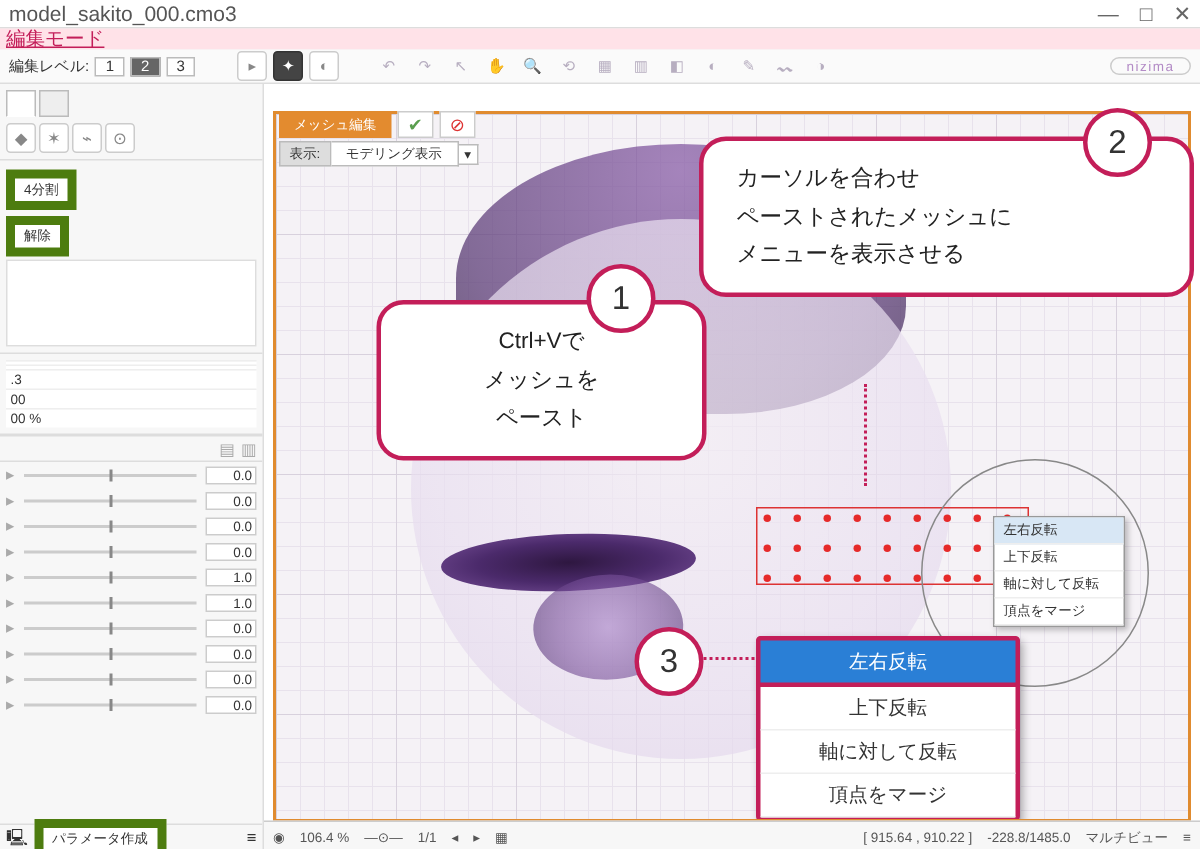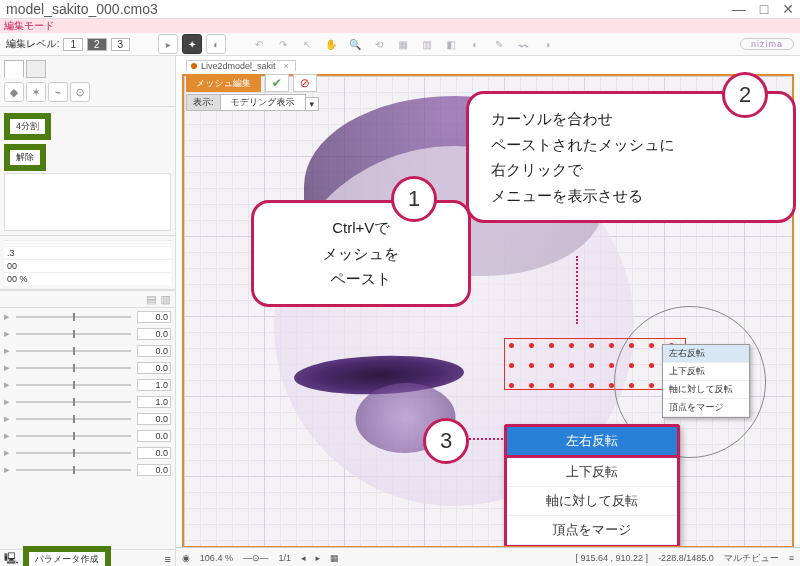--- a/index.html
+++ b/index.html
@@ -1,19 +1,19 @@
 <!DOCTYPE html>
 <html><head>
 <meta charset="utf-8">
 <style>
   html,body{margin:0;padding:0;font-family:"Meiryo","Yu Gothic",sans-serif;font-size:11px;color:#333;background:#f5f5f5;}
   .app{width:800px;height:566px;position:relative;background:#f0f0f0;overflow:hidden;}
   .titlebar{height:18px;background:#fff;border-bottom:1px solid #ddd;display:flex;align-items:center;padding:0 6px;font-size:14px;color:#555;}
   .titlebar .winbtn{margin-left:auto;display:flex;gap:14px;color:#666;}
-  .modebar{height:14px;background:#ffe2e8;color:#c31e59;font-size:10px;padding:0 4px;display:flex;align-items:center;}
+  .modebar{height:14px;background:#ffe2e8;color:#c31e59;font-size:13px;padding:0 4px;display:flex;align-items:center;text-decoration:underline;}
   .toolbar{height:22px;background:#fafafa;border-bottom:1px solid #ddd;display:flex;align-items:center;gap:4px;padding:0 6px;font-size:10px;}
   .levelbox{display:inline-flex;align-items:center;gap:4px;}
   .levelbox .lv{border:1px solid #bbb;padding:0 6px;background:#fff;}
   .levelbox .lv.active{background:#666;color:#fff;}
   .toolbtn{width:18px;height:18px;border:1px solid #ccc;border-radius:3px;background:#fff;display:inline-flex;align-items:center;justify-content:center;color:#888;}
   .toolbtn.dark{background:#444;color:#fff;border-color:#333;}
   .topicons{margin-left:20px;display:flex;gap:6px;color:#b7aec0;}
   .topicons span{width:18px;height:18px;display:inline-flex;align-items:center;justify-content:center;}
   .brand{margin-left:auto;border:1px solid #ccc;border-radius:10px;padding:0 10px;font-size:9px;color:#b38bc6;letter-spacing:1px;}
   
@@ -38,21 +38,21 @@
   .canvaswrap{flex:1;position:relative;background:#fff;}
   .filetab{position:absolute;left:10px;top:0;display:flex;align-items:center;height:18px;z-index:3;}
   .filetab .tab{background:#fff;border:1px solid #ccc;border-bottom:none;display:flex;align-items:center;padding:0 6px 0 4px;font-size:9px;color:#555;gap:4px;}
   .filetab .dot{width:6px;height:6px;border-radius:50%;background:#d46a00;}
   .filetab .close{margin-left:4px;color:#999;}
   .meshbar{position:absolute;left:10px;top:18px;z-index:3;display:flex;gap:4px;align-items:center;}
   .meshbar .orange{background:#e38b2f;color:#fff;font-size:9px;padding:2px 10px;}
   .meshbar .mk{width:22px;height:16px;border:1px solid #ccc;background:#fff;display:flex;align-items:center;justify-content:center;font-size:12px;}
   .meshbar .ok{color:#5a9e4e;}
   .meshbar .no{color:#d33;}
-  .displaybar{position:absolute;left:10px;top:38px;z-index:3;display:flex;align-items:flex-end;font-size:9px;}
+  .displaybar{position:absolute;left:10px;top:38px;z-index:3;display:flex;align-items:center;font-size:9px;}
   .displaybar .lbl{background:#ddd;border:1px solid #bbb;padding:1px 6px;}
   .displaybar .sel{background:#fff;border:1px solid #bbb;border-left:none;padding:1px 10px;}
   .viewport{position:absolute;inset:18px 6px 20px 6px;border:2px solid #e08b2f;overflow:hidden;}
   .grid{position:absolute;inset:0;
     background-color:#f5f2f6;
     background-image:
       linear-gradient(#d8d1dd 1px,transparent 1px),
       linear-gradient(90deg,#d8d1dd 1px,transparent 1px),
       linear-gradient(#e8e2ec 1px,transparent 1px),
       linear-gradient(90deg,#e8e2ec 1px,transparent 1px);
@@ -236,27 +236,20 @@
         <div class="foot">
           <span>🖳</span>
           <span class="smallbtn">パラメータ作成</span>
           <span style="margin-left:auto">≡</span>
         </div>
       </div>
     </div>
 
     <div class="canvaswrap">
 
-      <div class="filetab">
-        <div class="tab">
-          <span class="dot"></span>
-          <span>Live2dmodel_sakit</span>
-          <span class="close">×</span>
-        </div>
-      </div>
 
       <div class="meshbar">
         <span class="orange">メッシュ編集</span>
         <span class="mk ok">✔</span>
         <span class="mk no">⊘</span>
       </div>
 
       <div class="displaybar">
         <span class="lbl">表示:</span>
         <span class="sel">モデリング表示</span>
@@ -319,21 +312,20 @@
       <div class="callout c1">
         <div>Ctrl+Vで</div>
         <div>メッシュを</div>
         <div>ペースト</div>
       </div>
       <div class="numcirc n1">1</div>
 
       <div class="callout c2">
         <div>カーソルを合わせ</div>
         <div>ペーストされたメッシュに</div>
-        <div>右クリックで</div>
         <div>メニューを表示させる</div>
       </div>
       <div class="numcirc n2">2</div>
 
       <div class="numcirc n3">3</div>
       <div class="dotline" style="left:290px;top:382px;width:40px;"></div>
       <div class="dotline" style="left:400px;top:200px;width:2px;height:68px;border-top:none;border-left:2px dotted #c31e59;"></div>
 
       <div class="statusbar">
         <span>◉</span>

